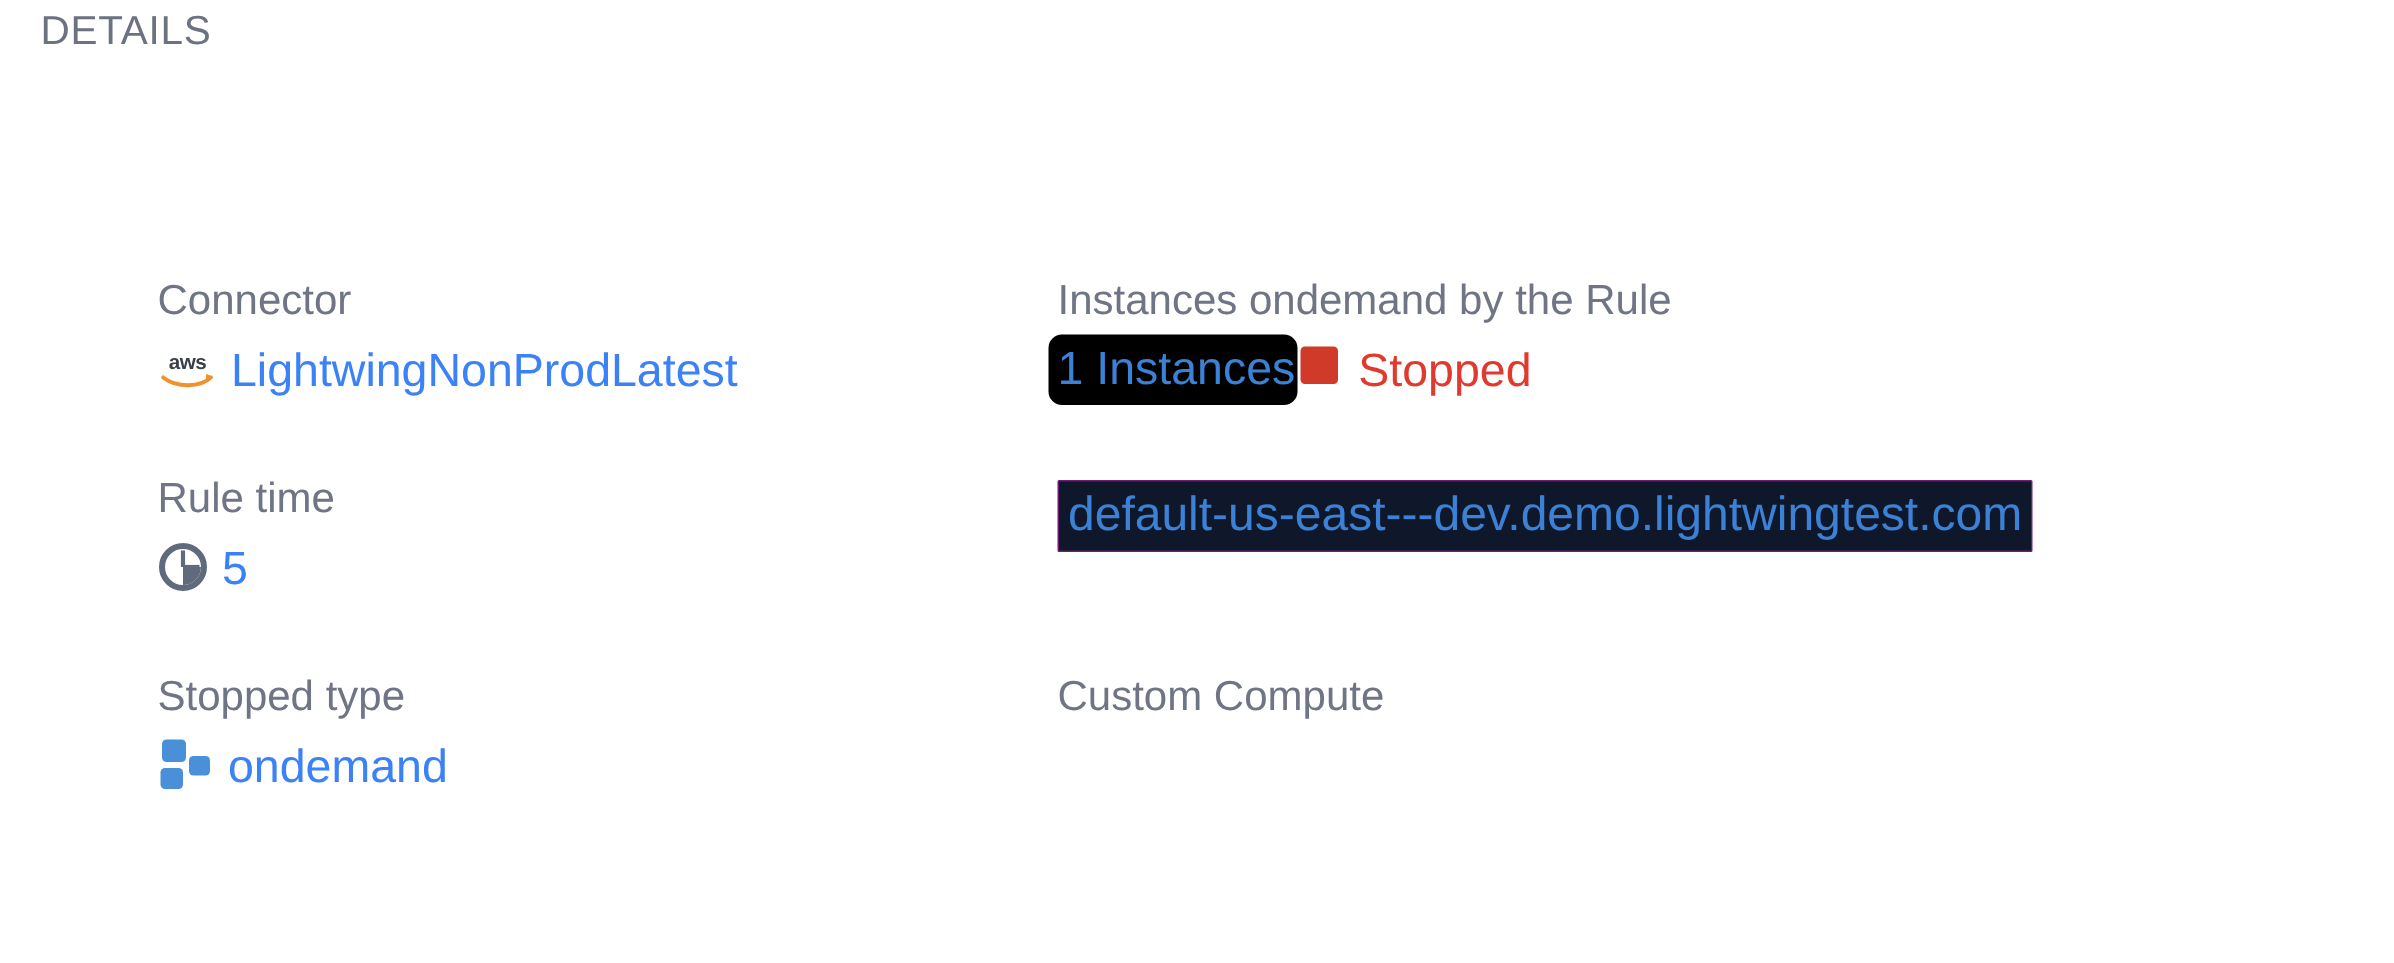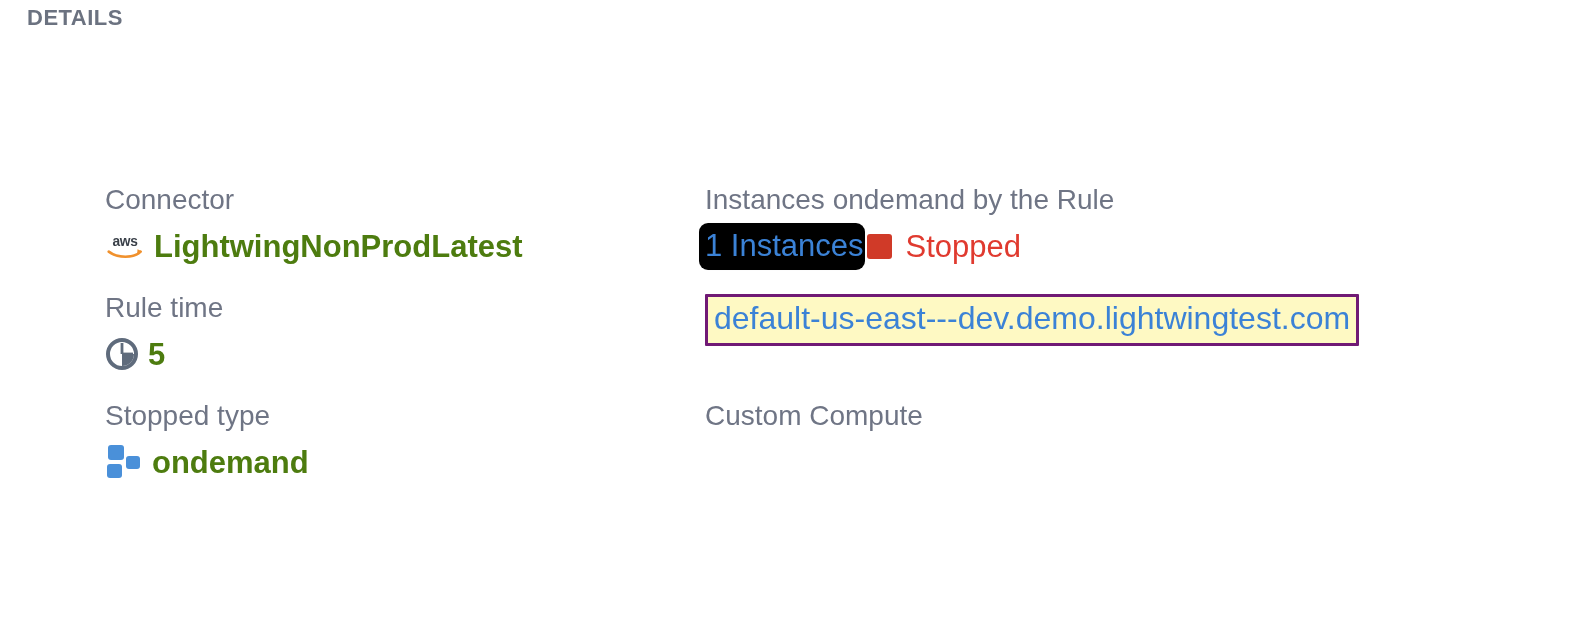--- a/index.html
+++ b/index.html
@@ -15,58 +15,58 @@
     font-family: "Liberation Sans", sans-serif;
     -webkit-font-smoothing: antialiased;
     overflow: hidden;
   }
 
   
   .section-title {
     position: absolute;
     left: 27px;
     top: 5px;
-    font-size: 22px;
+    font-size: 27px;
     letter-spacing: 0.5px;
     color: #6b7280;
-    font-weight: 700;
+    font-weight: 400;
     white-space: nowrap;
   }
 
   
   .details-grid {
     position: absolute;
     left: 105px;
     top: 182px;
     width: 1480px;
     display: grid;
     grid-template-columns: 600px 880px;
     grid-auto-rows: auto;
-    row-gap: 22px;
+    row-gap: 46px;
   }
   .field {
     display: block;
   }
   .field-label {
     font-size: 28px;
     color: #6f7585;
     line-height: 1.25;
     font-weight: 400;
     white-space: nowrap;
   }
   .field-value-row {
     margin-top: 7px;
     display: flex;
     align-items: center;
     height: 44px;
   }
   .field-value-text {
     font-size: 31px;
-    color: #4d7c0f;
-    font-weight: 700;
+    color: #3b82f6;
+    font-weight: 400;
     white-space: nowrap;
     line-height: 1;
   }
 
   
   .aws-logo {
     width: 40px;
     height: 30px;
     margin-right: 9px;
     flex: 0 0 auto;
@@ -104,43 +104,42 @@
   .instances-link {
     font-size: 31px;
     color: #3b82d6;
     font-weight: 400;
     white-space: nowrap;
     line-height: 1;
     cursor: pointer;
   }
   .status-wrap {
     display: inline-flex;
-    align-items: center;
     margin-left: 2px;
   }
   .status-square {
     width: 25px;
     height: 25px;
     border-radius: 3px;
     background: #d03a28;
     flex: 0 0 auto;
   }
   .status-text {
     font-size: 31px;
     color: #e03a2f;
     margin-left: 14px;
     white-space: nowrap;
     line-height: 1;
   }
 
   
   .link-box {
     display: inline-block;
-    border: 3px solid #701a75;
-    background: #fef9c3;
+    border: 1px solid #701a75;
+    background: #0f172a;
     padding: 4px 6px 7px 6px;
     border-radius: 1px;
     cursor: pointer;
     margin-top: 2px;
   }
   .link-box-text {
     font-size: 32px;
     color: #3b82d6;
     white-space: nowrap;
     line-height: 1.08;

